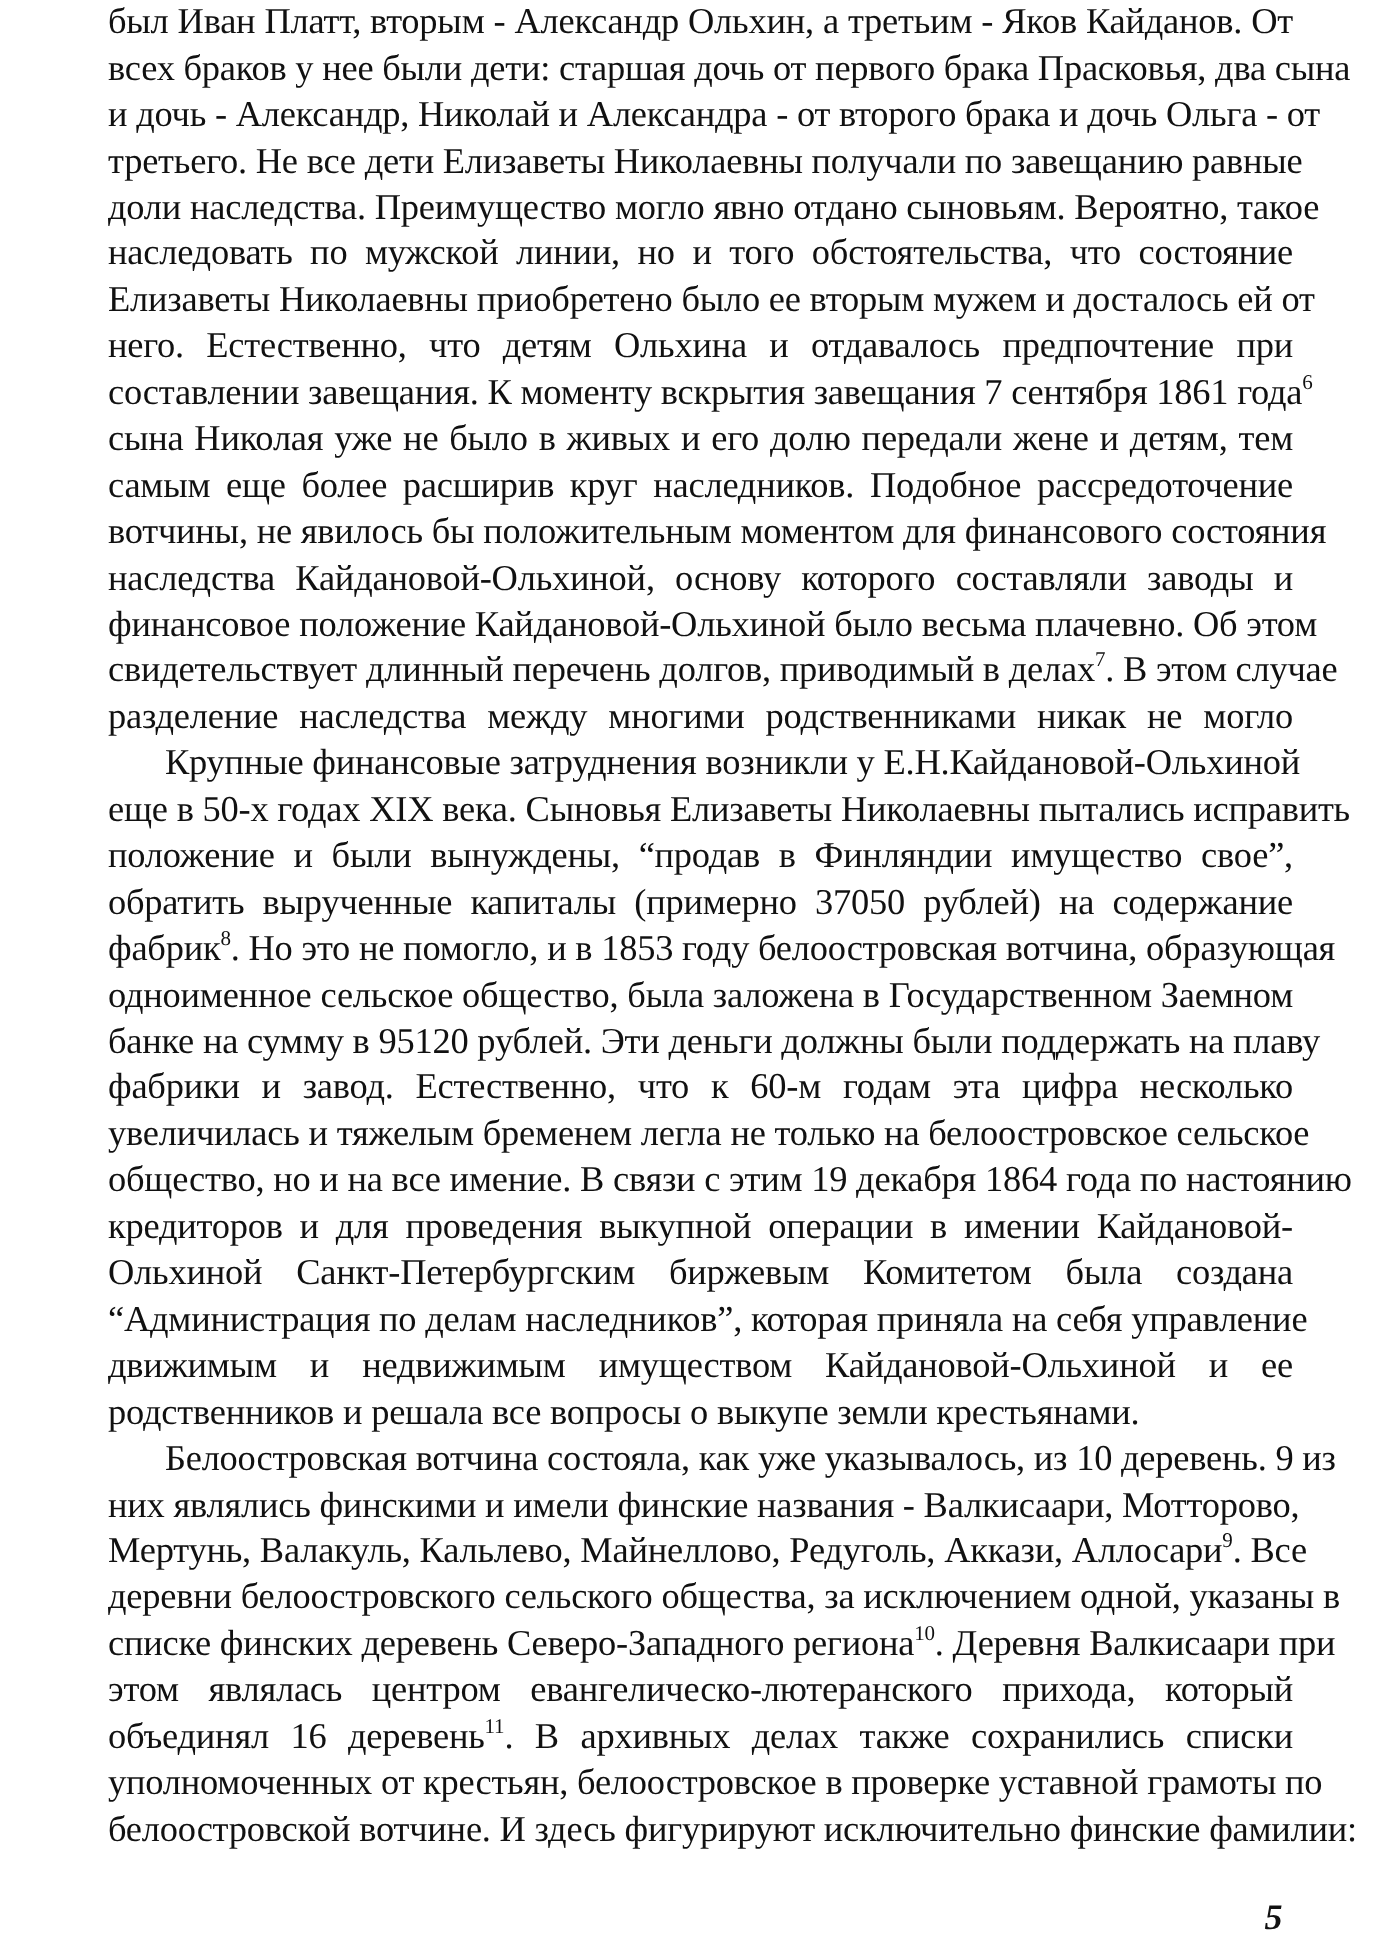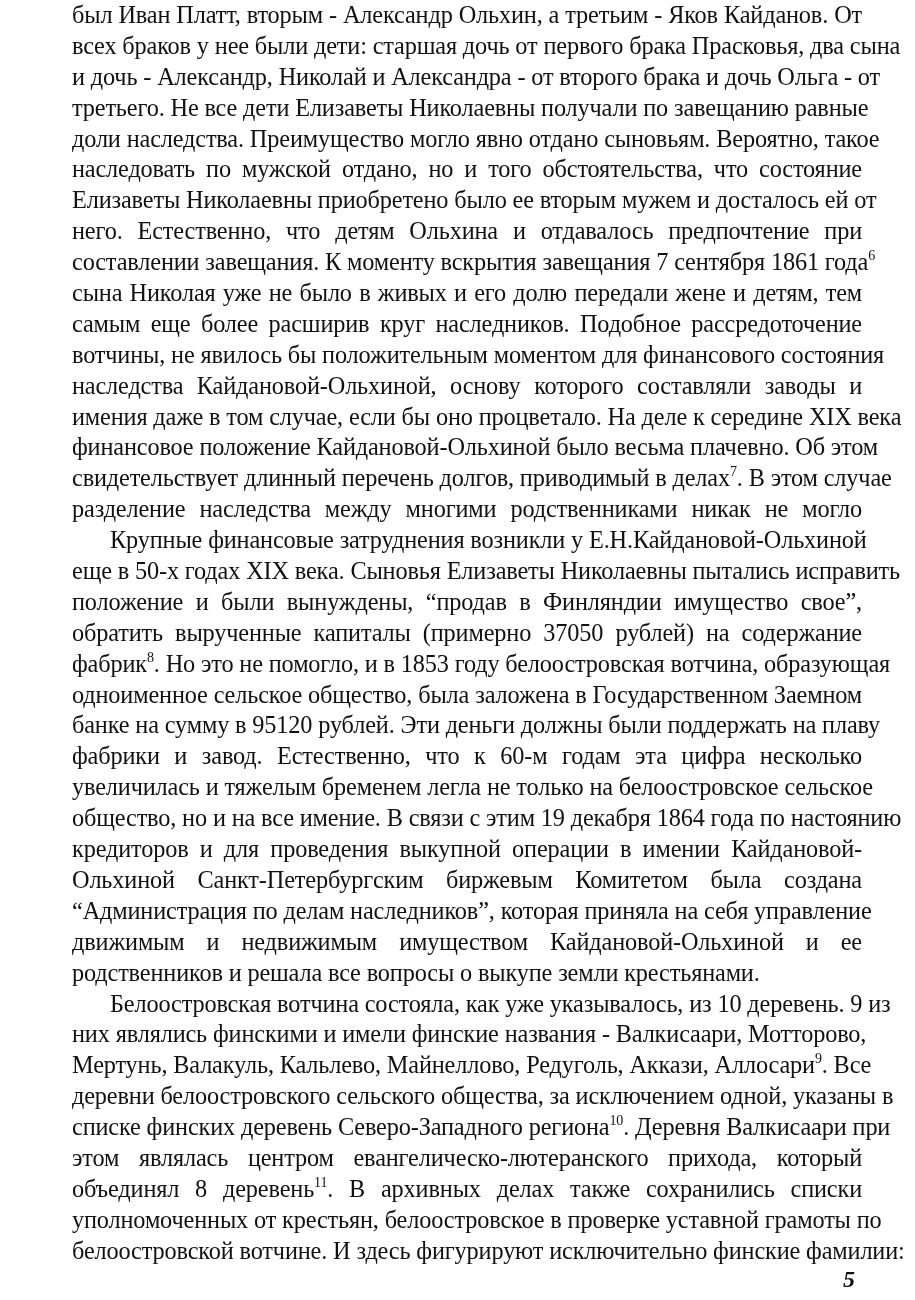--- a/index.html
+++ b/index.html
@@ -41,29 +41,28 @@
 </head>
 <body>
 
 <div class="page" id="page">
     <div>
       <div class="line"><span>был Иван Платт, вторым - Александр Ольхин, а третьим - Яков Кайданов. От</span></div>
       <div class="line"><span>всех браков у нее были дети: старшая дочь от первого брака Прасковья, два сына</span></div>
       <div class="line"><span>и дочь - Александр, Николай и Александра - от второго брака и дочь Ольга - от</span></div>
       <div class="line"><span>третьего. Не все дети Елизаветы Николаевны получали по завещанию равные</span></div>
       <div class="line"><span>доли наследства. Преимущество могло явно отдано сыновьям. Вероятно, такое</span></div>
-      <div class="line"><span>наследовать по мужской отдано, но и того обстоятельства, что состояние</span></div>
+      <div class="line"><span>наследовать по мужской линии, но и того обстоятельства, что состояние</span></div>
       <div class="line"><span>Елизаветы Николаевны приобретено было ее вторым мужем и досталось ей от</span></div>
       <div class="line"><span>него. Естественно, что детям Ольхина и отдавалось предпочтение при</span></div>
       <div class="line"><span>составлении завещания. К моменту вскрытия завещания 7 сентября 1861 года</span><sup>6</sup></div>
       <div class="line"><span>сына Николая уже не было в живых и его долю передали жене и детям, тем</span></div>
       <div class="line"><span>самым еще более расширив круг наследников. Подобное рассредоточение</span></div>
       <div class="line"><span>вотчины, не явилось бы положительным моментом для финансового состояния</span></div>
       <div class="line"><span>наследства Кайдановой-Ольхиной, основу которого составляли заводы и</span></div>
-      <div class="line"><span>имения даже в том случае, если бы оно процветало. На деле к середине XIX века</span></div>
       <div class="line"><span>финансовое положение Кайдановой-Ольхиной было весьма плачевно. Об этом</span></div>
       <div class="line"><span>свидетельствует длинный перечень долгов, приводимый в делах</span><sup>7</sup><span>. В этом случае</span></div>
       <div class="line"><span>разделение наследства между многими родственниками никак не могло</span></div>
     </div>
     <div>
       <div class="line indent"><span>Крупные финансовые затруднения возникли у Е.Н.Кайдановой-Ольхиной</span></div>
       <div class="line"><span>еще в 50-х годах XIX века. Сыновья Елизаветы Николаевны пытались исправить</span></div>
       <div class="line"><span>положение и были вынуждены, “продав в Финляндии имущество свое”,</span></div>
       <div class="line"><span>обратить вырученные капиталы (примерно 37050 рублей) на содержание</span></div>
       <div class="line"><span>фабрик</span><sup>8</sup><span>. Но это не помогло, и в 1853 году белоостровская вотчина, образующая</span></div>
@@ -78,18 +77,18 @@
       <div class="line"><span>движимым и недвижимым имуществом Кайдановой-Ольхиной и ее</span></div>
       <div class="line last"><span>родственников и решала все вопросы о выкупе земли крестьянами.</span></div>
     </div>
     <div>
       <div class="line indent"><span>Белоостровская вотчина состояла, как уже указывалось, из 10 деревень. 9 из</span></div>
       <div class="line"><span>них являлись финскими и имели финские названия - Валкисаари, Мотторово,</span></div>
       <div class="line"><span>Мертунь, Валакуль, Кальлево, Майнеллово, Редуголь, Аккази, Аллосари</span><sup>9</sup><span>. Все</span></div>
       <div class="line"><span>деревни белоостровского сельского общества, за исключением одной, указаны в</span></div>
       <div class="line"><span>списке финских деревень Северо-Западного региона</span><sup>10</sup><span>. Деревня Валкисаари при</span></div>
       <div class="line"><span>этом являлась центром евангелическо-лютеранского прихода, который</span></div>
-      <div class="line"><span>объединял 8 деревень</span><sup>11</sup><span>. В архивных делах также сохранились списки</span></div>
+      <div class="line"><span>объединял 16 деревень</span><sup>11</sup><span>. В архивных делах также сохранились списки</span></div>
       <div class="line"><span>уполномоченных от крестьян, белоостровское в проверке уставной грамоты по</span></div>
       <div class="line"><span>белоостровской вотчине. И здесь фигурируют исключительно финские фамилии:</span></div>
     </div>
   </div>
 <div class="page-number">5</div>
 
 </body></html>

